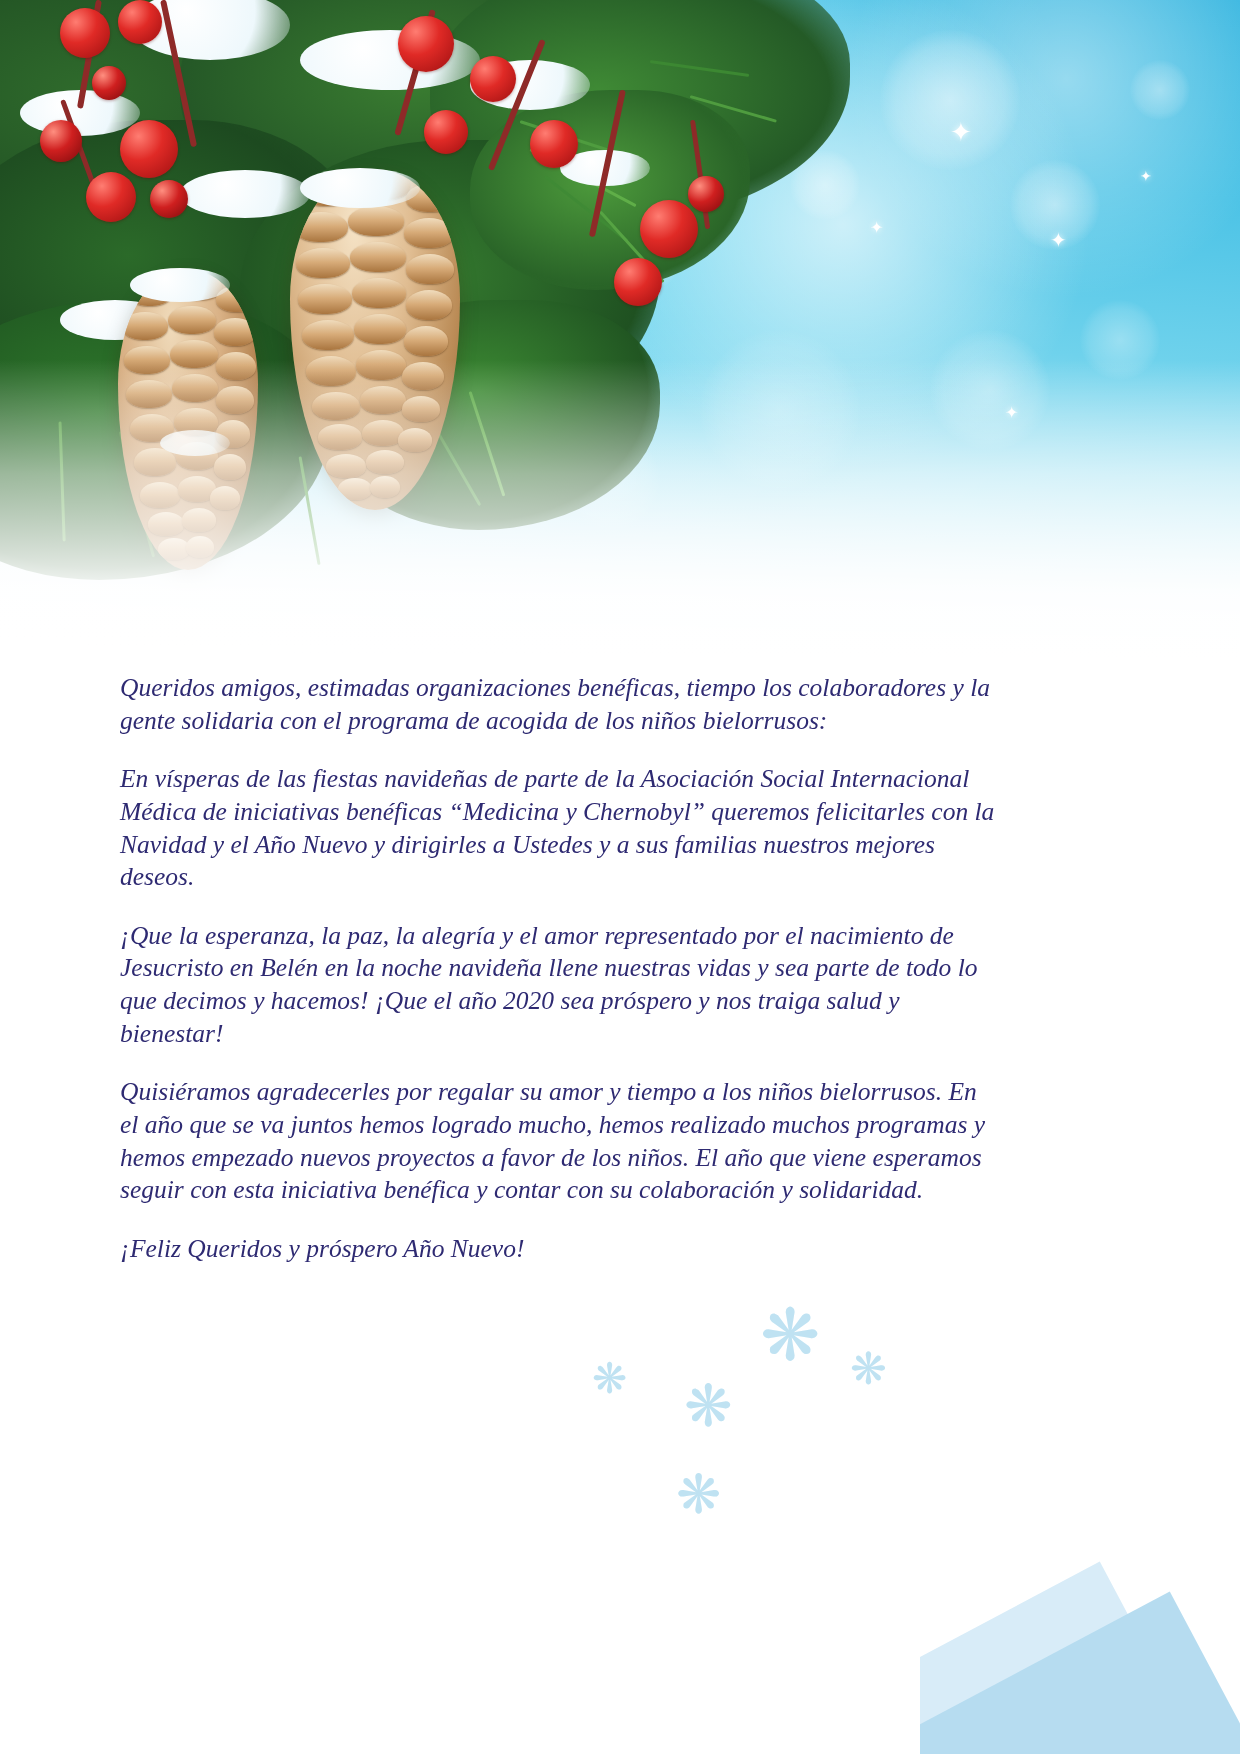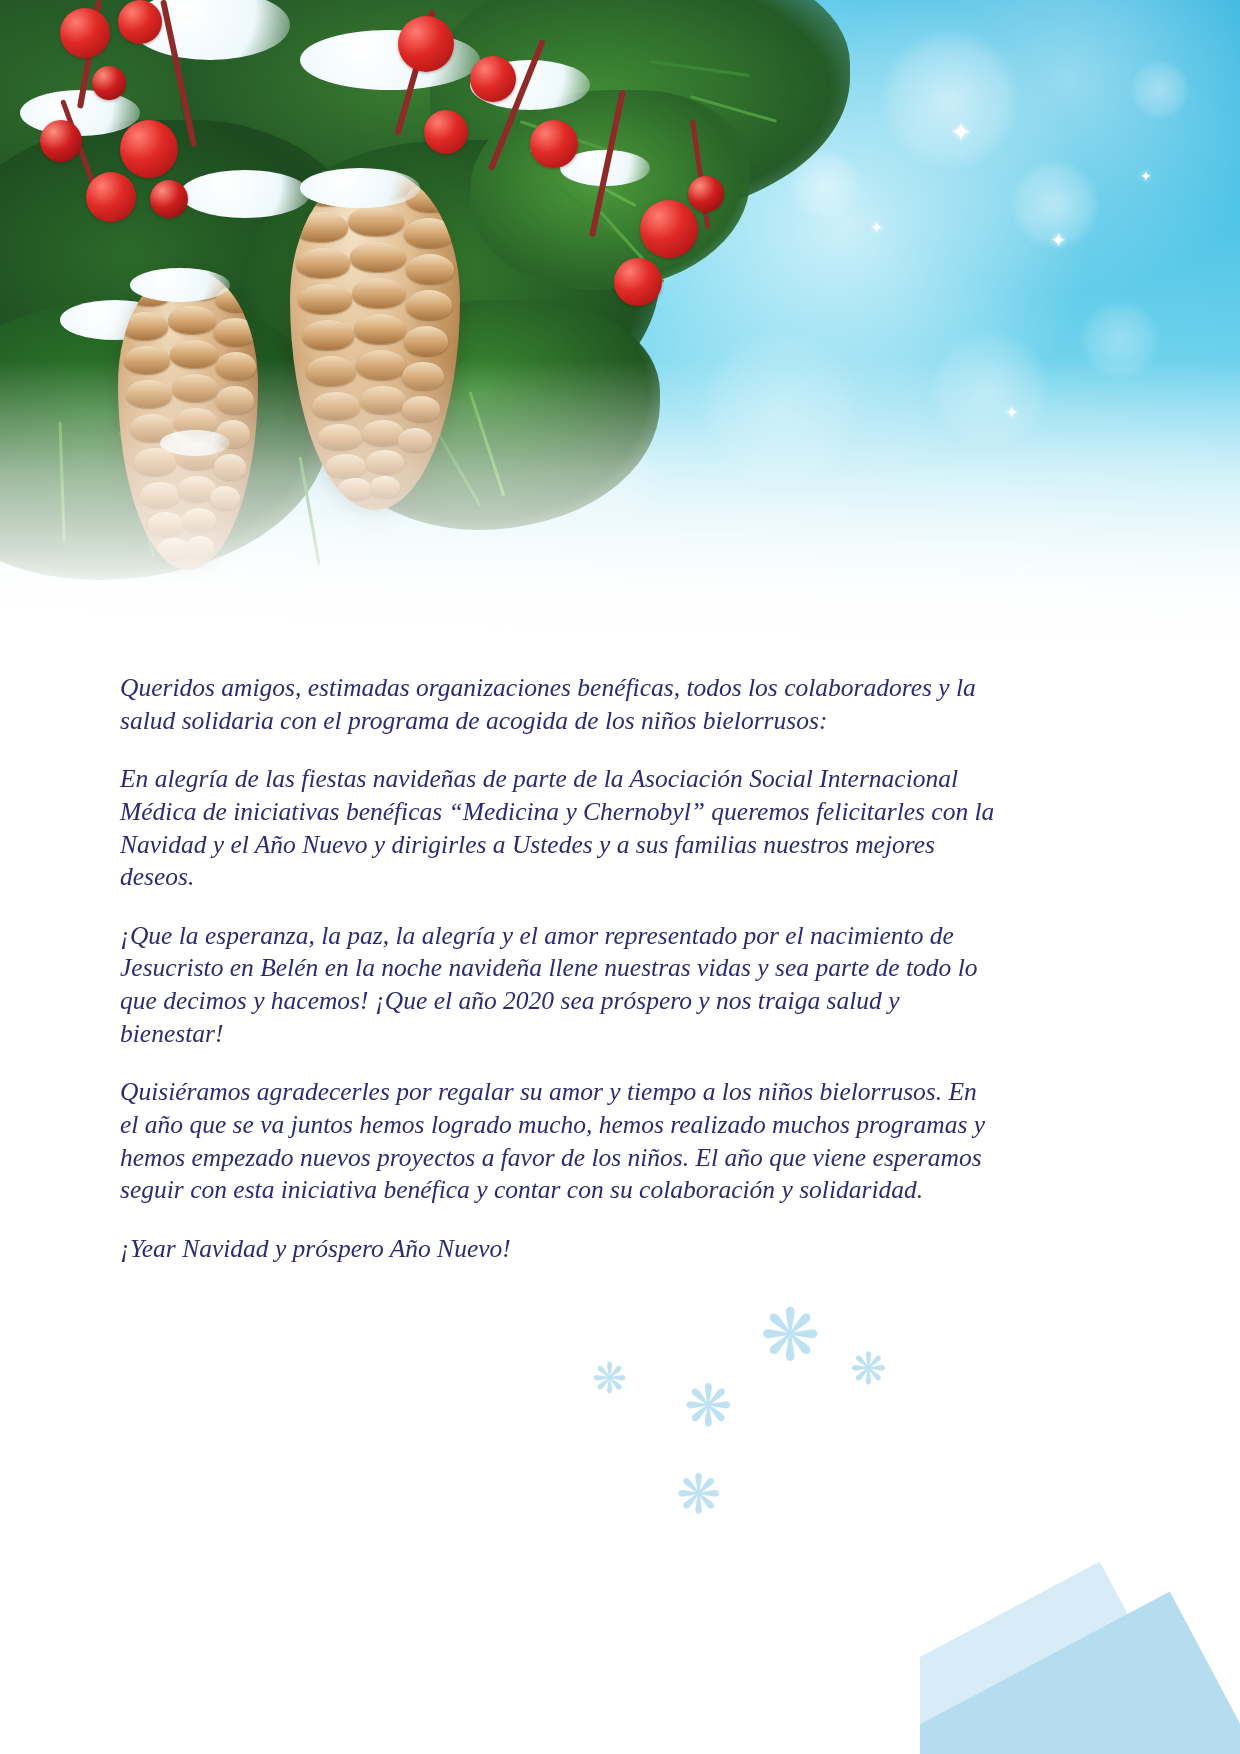--- a/index.html
+++ b/index.html
@@ -317,25 +317,25 @@
 
     <div class="snowcap" style="left:300px; top:168px; width:120px; height:40px;"></div>
     <div class="snowcap" style="left:130px; top:268px; width:100px; height:34px;"></div>
     <div class="snowcap" style="left:160px; top:430px; width:70px;  height:26px; opacity:.8;"></div>
 
     <div class="sky-fade"></div>
   </div>
 
 
   <div class="letter">
-    <p>Queridos amigos, estimadas organizaciones benéficas, todos los colaboradores y la salud solidaria con el programa de acogida de los niños bielorrusos:</p>
-    <p>En alegría de las fiestas navideñas de parte de la Asociación Social Internacional Médica de iniciativas benéficas “Medicina y Chernobyl” queremos felicitarles con la Navidad y el Año Nuevo y dirigirles a Ustedes y a sus familias nuestros mejores deseos.</p>
+    <p>Queridos amigos, estimadas organizaciones benéficas, tiempo los colaboradores y la gente solidaria con el programa de acogida de los niños bielorrusos:</p>
+    <p>En vísperas de las fiestas navideñas de parte de la Asociación Social Internacional Médica de iniciativas benéficas “Medicina y Chernobyl” queremos felicitarles con la Navidad y el Año Nuevo y dirigirles a Ustedes y a sus familias nuestros mejores deseos.</p>
     <p>¡Que la esperanza, la paz, la alegría y el amor representado por el nacimiento de Jesucristo en Belén en la noche navideña llene nuestras vidas y sea parte de todo lo que decimos y hacemos! ¡Que el año 2020 sea próspero y nos traiga salud y bienestar!</p>
     <p>Quisiéramos agradecerles por regalar su amor y tiempo a los niños bielorrusos. En el año que se va juntos hemos logrado mucho, hemos realizado muchos programas y hemos empezado nuevos proyectos a favor de los niños. El año que viene esperamos seguir con esta iniciativa benéfica y contar con su colaboración y solidaridad.</p>
-    <p>¡Year Navidad y próspero Año Nuevo!</p>
+    <p>¡Feliz Queridos y próspero Año Nuevo!</p>
   </div>
 
   <div class="snowflake" style="left:760px; top:1300px; font-size:72px;">❋</div>
   <div class="snowflake" style="left:592px; top:1358px; font-size:42px;">❋</div>
   <div class="snowflake" style="left:684px; top:1378px; font-size:58px;">❋</div>
   <div class="snowflake" style="left:850px; top:1348px; font-size:44px;">❋</div>
   <div class="snowflake" style="left:676px; top:1468px; font-size:54px;">❋</div>
 
   <div class="corner-wedge">
     <div class="w1"></div>

